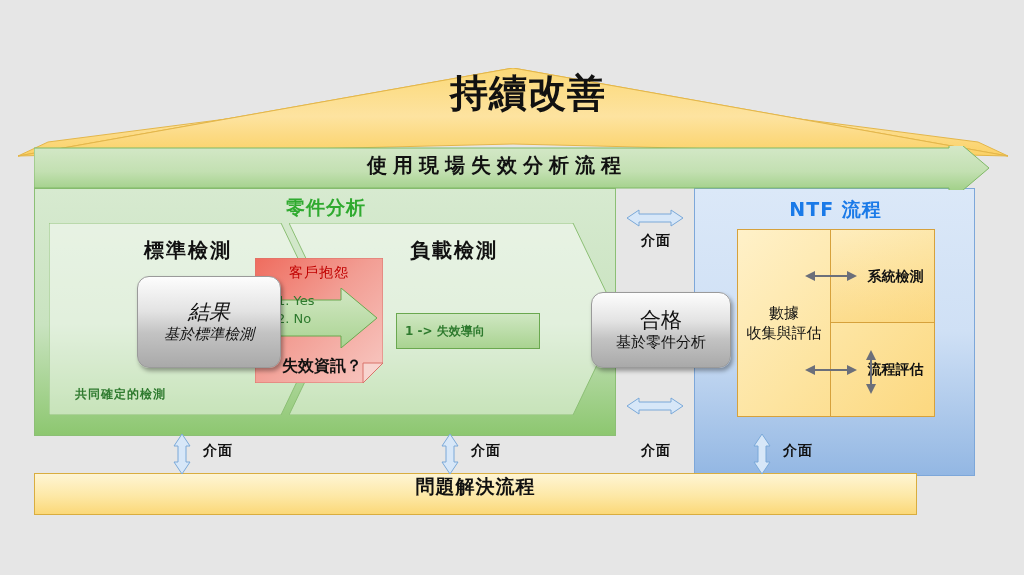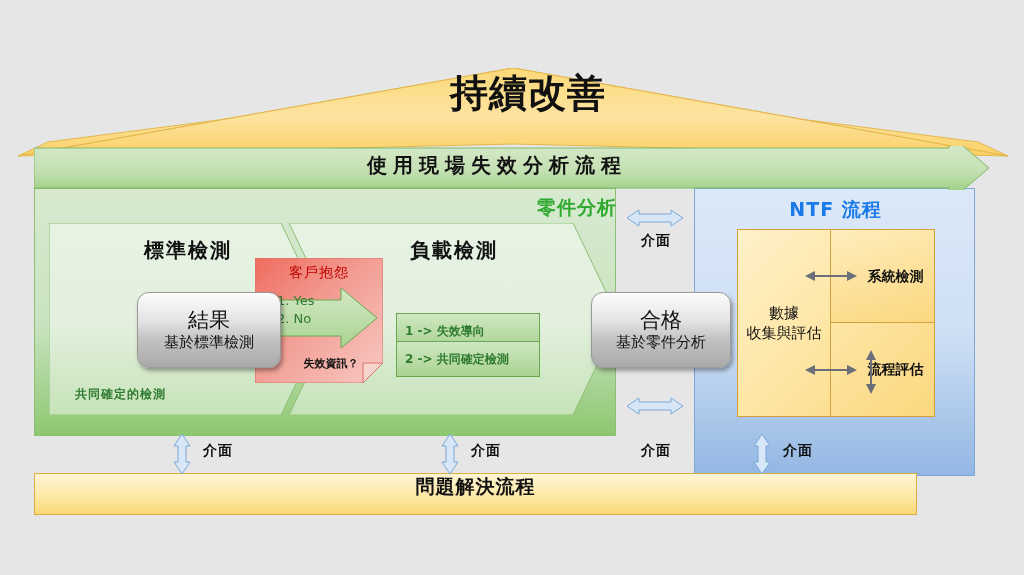--- a/index.html
+++ b/index.html
@@ -42,21 +42,21 @@
 
   
   .green-panel{
     position:absolute;left:34px;top:188px;width:582px;height:248px;
     background:linear-gradient(to bottom,#d7ead0 0%,#c9e3c0 55%,#8dc770 100%);
     border:1px solid #8cbf75;
     box-sizing:border-box;
     z-index:2;
   }
   .green-panel-title{
-    position:absolute;left:0;top:6px;width:582px;text-align:right;
+    position:absolute;left:0;top:6px;width:582px;text-align:center;
     font-size:19px;font-weight:bold;color:#2faa2f;
     letter-spacing:1px;
   }
 
   
   .chev{position:absolute;top:34px;height:192px;}
   .chev svg{display:block;}
   .chev-label{
     position:absolute;top:14px;width:100%;text-align:center;
     font-size:20px;font-weight:bold;color:#111;letter-spacing:2px;
@@ -72,35 +72,35 @@
   .pill{
     position:absolute;z-index:8;
     border:1px solid #9a9a9a;border-radius:12px;
     background:linear-gradient(to bottom,#fdfdfd 0%,#e3e3e3 38%,#c3c3c3 62%,#a9a9a9 100%);
     box-shadow:2px 3px 4px rgba(0,0,0,.35);
     display:flex;flex-direction:column;align-items:center;justify-content:center;
     box-sizing:border-box;
   }
   .pill .pill-main{font-size:21px;color:#111;line-height:1.25;}
   .pill .pill-sub{font-size:15px;color:#111;line-height:1.3;}
-  #pill-result{left:137px;top:292px;width:144px;height:76px;}
+  #pill-result{left:137px;top:276px;width:144px;height:92px;font-style:italic;}
   #pill-pass{left:591px;top:292px;width:140px;height:76px;}
 
   
   .note{
     position:absolute;left:255px;top:258px;width:128px;height:125px;z-index:7;
   }
   .note svg{display:block;}
   .note-title{
     position:absolute;left:0;top:6px;width:128px;text-align:center;
     font-size:14px;font-weight:normal;color:#c00000;letter-spacing:1px;
   }
   .note-foot{
-    position:absolute;left:16px;top:98px;width:120px;text-align:center;
-    font-size:11px;font-weight:bold;color:#111;letter-spacing:0px;
+    position:absolute;left:7px;top:98px;width:120px;text-align:center;
+    font-size:16px;font-weight:bold;color:#111;letter-spacing:0px;
   }
   .yesno-arrow{position:absolute;left:10px;top:30px;width:112px;height:60px;}
   .yesno-arrow svg{display:block;}
   .yesno-text{
     position:absolute;left:22px;top:34px;
     font-size:13px;color:#2e7a2e;line-height:1.35;text-align:left;
   }
 
   
   .chip{
@@ -213,21 +213,20 @@
 
     <div class="chev" id="chev-load">
       <svg width="330" height="192" viewBox="0 0 330 192" xmlns="http://www.w3.org/2000/svg">
         <polygon points="0,0 284,0 330,96 284,192 0,192 46,96" fill="rgba(255,255,255,0.46)" stroke="#8cbf75" stroke-width="1"></polygon>
       </svg>
       <div class="chev-label">負載檢測</div>
     </div>
   </div>
 
   <div class="chip" id="chip1">1 -&gt; 失效導向</div>
-  <div class="chip" id="chip2">2 -&gt; 共同確定檢測</div>
 
   <div class="note">
     <svg width="128" height="125" viewBox="0 0 128 125" xmlns="http://www.w3.org/2000/svg">
       <defs>
         <linearGradient id="noteGrad" x1="0" y1="0" x2="1" y2="1">
           <stop offset="0%" stop-color="#ef6c5e"></stop>
           <stop offset="45%" stop-color="#f29d93"></stop>
           <stop offset="100%" stop-color="#f8c9c3"></stop>
         </linearGradient>
       </defs>

